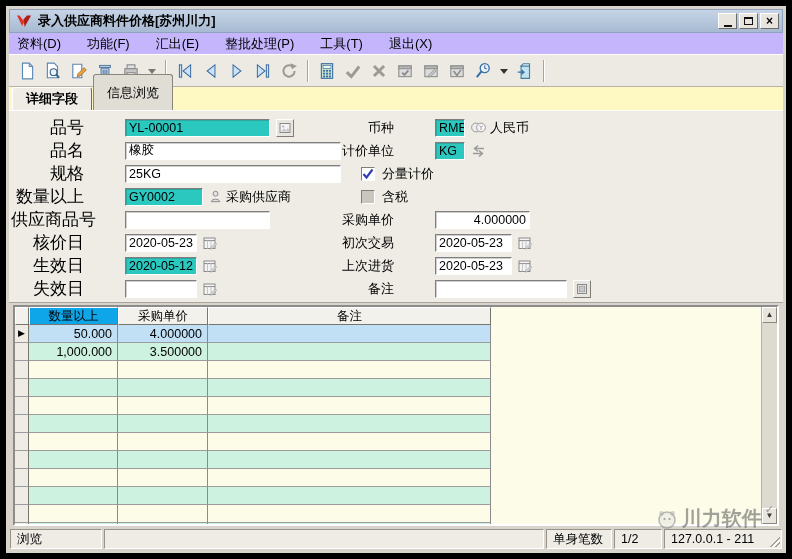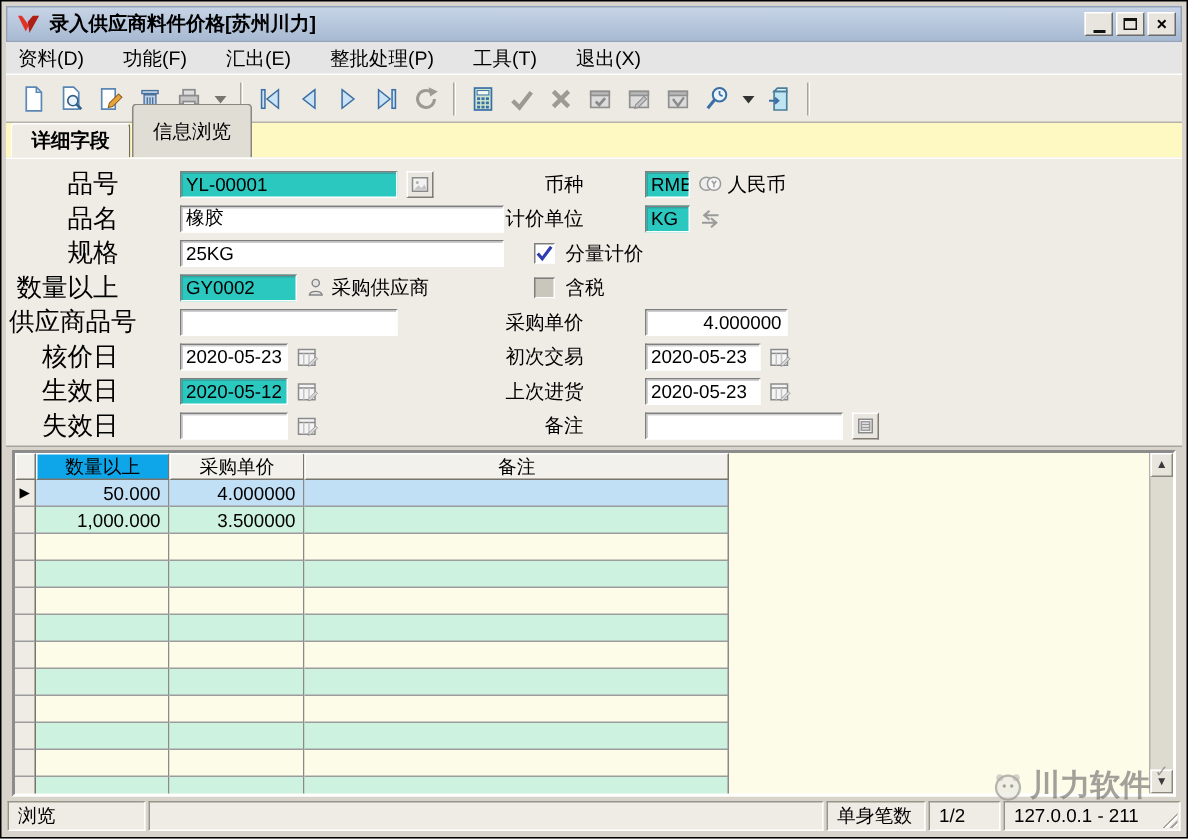--- a/index.html
+++ b/index.html
@@ -1,35 +1,35 @@
 <!DOCTYPE html>
 <html><head>
 <meta charset="utf-8">
 <style>
   html,body{margin:0;padding:0;background:#777;}
   *{box-sizing:border-box;}
   .window{
     width:792px;height:559px;position:relative;
-    border:1px solid #000000;background:#D8D4CB;padding:3px;
+    border:6px solid #000000;background:#D8D4CB;padding:3px;
     display:flex;flex-direction:column;
     font-family:"Liberation Sans","DejaVu Sans",sans-serif;
     color:#000;overflow:hidden;
   }
   
   .titlebar{height:24px;flex:0 0 24px;display:flex;align-items:center;padding:0 3px 0 6px;
     background:linear-gradient(to bottom,#C7D4E6,#A7BAD2);border:1px solid #8FA3BE;}
   .tlogo{display:flex;margin-right:6px;}
   .ttext{font-size:13px;font-weight:bold;flex:1;white-space:nowrap;overflow:hidden;}
   .wbtns{display:flex;gap:2px;}
   .wbtn{width:19px;height:16px;background:#E8E5DE;border:1px solid;border-color:#FFFFFF #6B6B6B #6B6B6B #FFFFFF;
     display:flex;align-items:center;justify-content:center;font-size:12px;font-weight:bold;line-height:1;cursor:default;}
   .glyph-min{width:8px;height:2px;background:#111;margin-top:9px;}
   .glyph-max{width:9px;height:8px;border:1px solid #111;border-top-width:2px;}
   
-  .menubar{height:21px;flex:0 0 21px;display:flex;align-items:center;background:#e5e5e5;padding:0 8px;gap:26px;}
+  .menubar{height:21px;flex:0 0 21px;display:flex;align-items:center;background:#c4b5fd;padding:0 8px;gap:26px;}
   .mitem{font-size:13px;white-space:nowrap;cursor:default;}
   
   .toolbar{height:33px;flex:0 0 33px;background:#EDEAE3;border-top:1px solid #FFFFFF;
     border-bottom:1px solid #B6B2A9;display:flex;align-items:center;padding:0 6px;gap:2px;}
   .tbtn{width:24px;height:24px;display:flex;align-items:center;justify-content:center;border:1px solid transparent;}
   .tbtn.narrow{width:14px;}
   .tsep{width:2px;height:22px;margin:0 4px;border-left:1px solid #A9A59C;border-right:1px solid #FFFFFF;}
   
   .tabstrip{height:23px;flex:0 0 23px;background:#fef9c3;display:flex;align-items:flex-end;padding:2px 0 0 3px;}
   .tab{height:36px;padding:0 13px;display:flex;align-items:center;font-size:13px;

